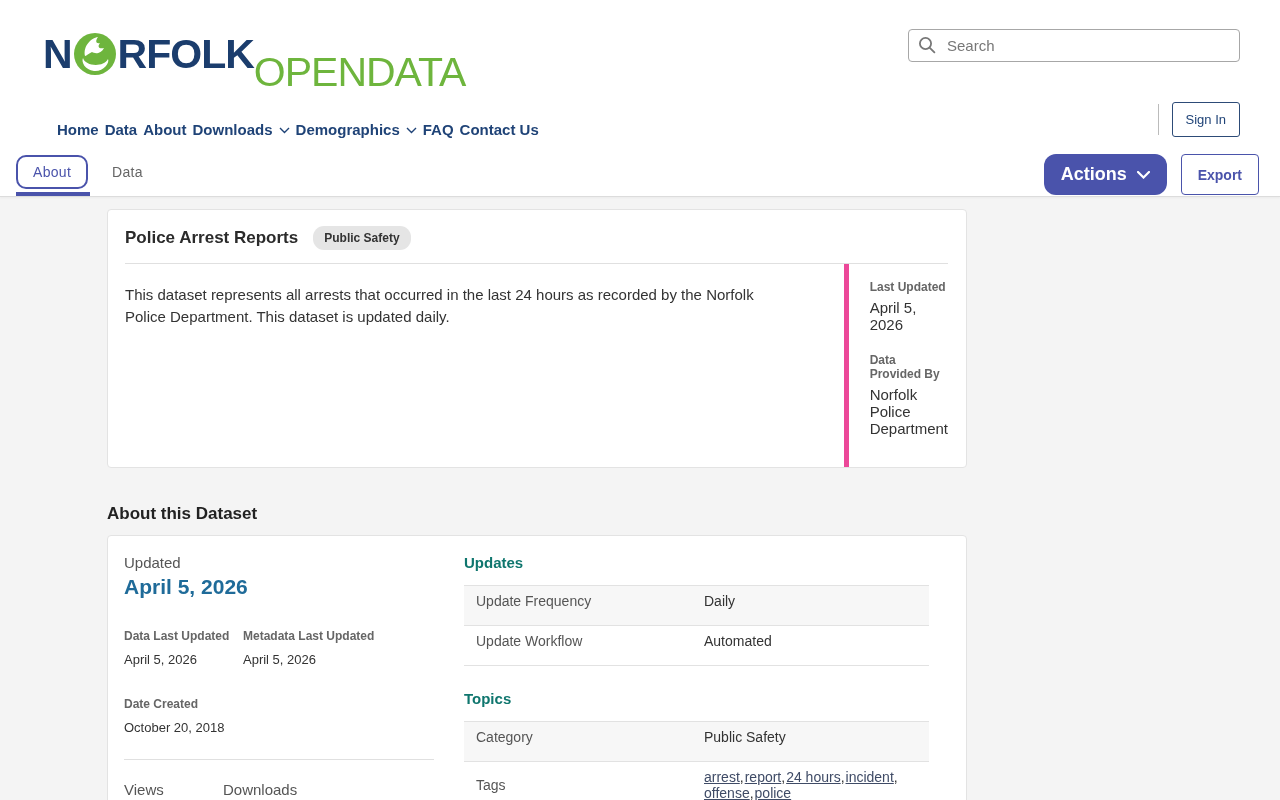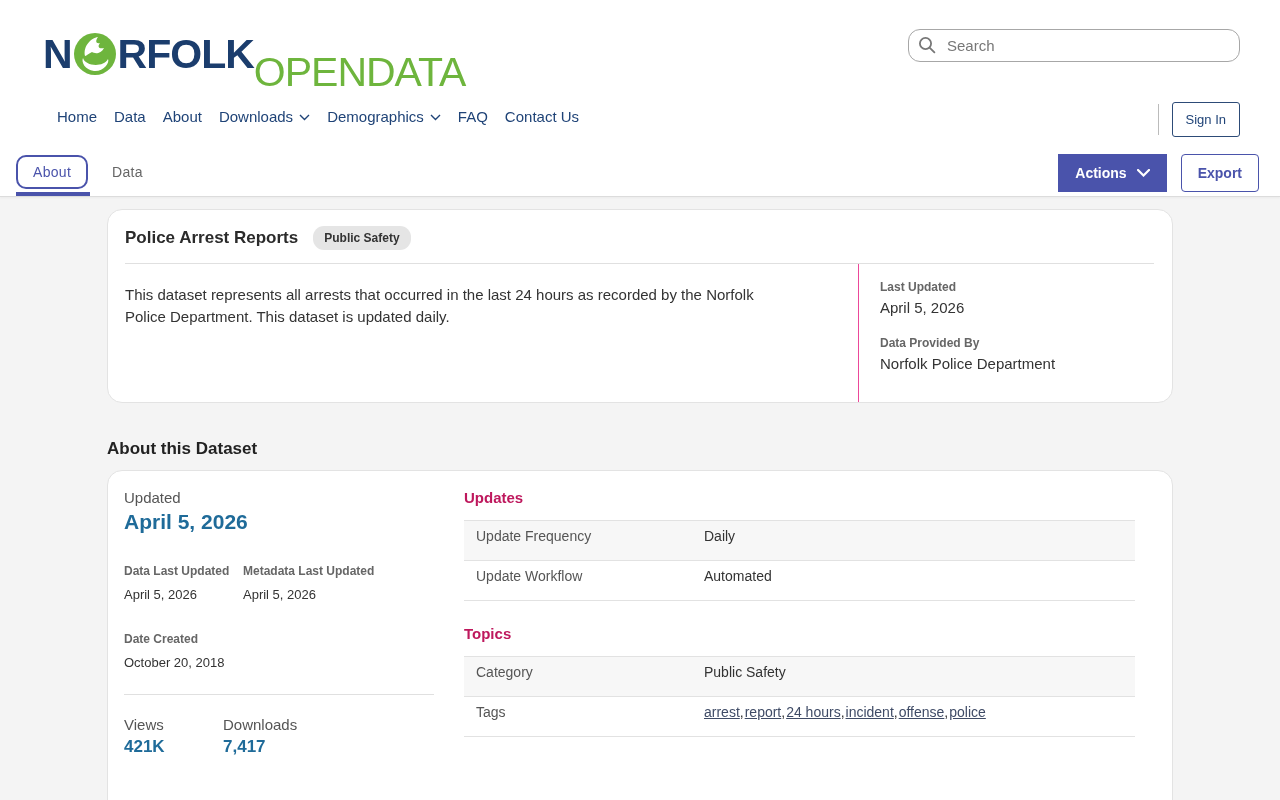--- a/index.html
+++ b/index.html
@@ -8,58 +8,58 @@
 
   
   .header { background:#fff; height:147px; position:relative; }
   .logo { position:absolute; left:43px; top:12px; display:flex; align-items:center;
           font-size:41px; font-weight:700; letter-spacing:-1px; line-height:48px; }
   .logo .navy { color:#1b3d6d; }
   .logo .green { color:#6eb53d; font-weight:500;margin-top:36px; }
   .logo-o { width:44px; height:44px; margin:0 1px; display:inline-block; vertical-align:middle; }
 
   .search-wrap { position:absolute; right:40px; top:29px; width:332px; height:33px; }
-  .search-wrap input { width:100%; height:100%; border:1px solid #a7a7a7; border-radius:12px;
+  .search-wrap input { width:100%; height:100%; border:1px solid #a7a7a7; border-radius:4px;
           padding:0 10px 0 38px; font-size:15px; color:#4d7c0f; font-family:inherit; background:#fff; }
   .search-wrap input::placeholder { color:#777; }
   .search-icon { position:absolute; left:10px; top:7px; width:18px; height:18px; }
 
-  .nav-row { position:absolute; left:57px; top:108px; display:flex; align-items:center; gap:17px; }
+  .nav-row { position:absolute; left:57px; top:121px; display:flex; align-items:center; gap:6px;font-weight:bold; }
   .nav-link { color:#1f4377; font-size:15px; text-decoration:none; display:flex; align-items:center; gap:6px; cursor:pointer; }
   .chev { width:11px; height:7px; margin-top:2px; }
 
   .signin-zone { position:absolute; right:40px; top:102px; display:flex; align-items:center; }
   .signin-divider { width:1px; height:31px; background:#bbb; margin-right:13px; }
   .signin-btn { border:1px solid #2d4b77; background:#fff; color:#1f4377; font-size:13px;
           padding:9px 13px; border-radius:3px; cursor:pointer; font-family:inherit; }
 
   
   .tabbar { background:#fff; height:50px; border-bottom:1px solid #dcdcdc; display:flex;
             align-items:center; padding-left:16px; position:relative; box-shadow:0 1px 2px rgba(0,0,0,0.04); }
   .tab { font-size:14px; color:#666; letter-spacing:0.3px; font-weight:500; padding:9px 16px; cursor:pointer; }
   .tab.active { color:#4a53ab; border:2px solid #4a53ab; border-radius:10px; padding:7px 15px; margin-right:8px; position:relative; }
   .tab-underline { position:absolute; left:16px; bottom:0; width:74px; height:4px; background:#4a53ab; }
   .tabbar-actions { position:absolute; right:21px; top:7px; display:flex; gap:14px; }
-  .actions-btn { background:#4a53ab; color:#fff; border:none; border-radius:0; font-size:14px;
+  .actions-btn { background:#4a53ab; color:#fff; border:none; border-radius:12px; font-size:18px;
             font-weight:700; padding:10px 17px; display:flex; align-items:center; gap:10px; cursor:pointer; font-family:inherit; }
   .export-btn { background:#fff; color:#4a53ab; border:1px solid #4a53ab; border-radius:4px;
             font-size:14px; font-weight:700; padding:10px 16px; cursor:pointer; font-family:inherit; }
 
   
   .content { padding:12px 0 0 0; }
-  .card { width:1066px; margin:0 auto 0 107px; background:#fff; border:1px solid #e3e3e3; border-radius:15px; }
+  .card { width:860px; margin:0 auto 0 107px; background:#fff; border:1px solid #e3e3e3; border-radius:4px; }
 
   .card1 { padding:16px 18px 0 17px; }
   .card1-titlerow { display:flex; align-items:center; padding-bottom:13px; border-bottom:1px solid #e0e0e0; }
   .ds-title { font-size:17px; font-weight:700; color:#2b2b2b; }
   .badge { background:#e5e5e5; color:#333; font-size:12px; font-weight:700;
            border-radius:11px; padding:5px 11px; margin-left:15px; }
   .card1-body { display:flex; }
   .ds-desc { width:697px; padding:20px 40px 40px 0; font-size:15px; line-height:22px; color:#333; }
-  .ds-meta { border-left:1px solid #ec4899; padding:16px 0 30px 21px; flex:1;margin-left:36px; }
+  .ds-meta { border-left:5px solid #ec4899; padding:16px 0 30px 21px; flex:1;margin-left:36px; }
   .meta-label { font-size:12px; font-weight:700; color:#666; margin-bottom:5px; }
   .meta-value { font-size:15px; color:#333; }
   .meta-group + .meta-group { margin-top:20px; }
 
   .section-heading { margin:36px 0 11px 107px; font-size:17px; font-weight:700; color:#222; }
 
   .card2 { display:flex; padding:18px 37px 40px 16px; min-height:400px; }
   .stats-col { width:310px; flex:none; }
   .small-gray { font-size:15px; color:#555; }
   .big-blue { font-size:21px; font-weight:700; color:#1f6b99; margin-top:4px; }
@@ -67,21 +67,21 @@
   .stat-pair .cell1 { width:119px; }
   .stat-label { font-size:12px; font-weight:700; color:#666; }
   .stat-value { font-size:13px; color:#333; margin-top:9px; }
   .stats-divider { border:none; border-top:1px solid #e0e0e0; margin:24px 0 0 0; }
   .views-row { display:flex; margin-top:21px; }
   .views-row .cell1 { width:99px; }
   .views-num { font-size:17px; font-weight:700; color:#1f6b99; margin-top:4px; }
   .views-block { padding-bottom:21px; }
 
   .tables-col { flex:1; margin-left:30px; }
-  .tbl-heading { font-size:15px; font-weight:700; color:#be185d; }
+  .tbl-heading { font-size:15px; font-weight:700; color:#0f766e; }
   .meta-table { width:100%; border-collapse:collapse; margin-top:14px; }
   .meta-table tr { border-top:1px solid #e2e2e2; border-bottom:1px solid #e2e2e2; }
   .meta-table tr.shaded { background:#f7f7f7; }
   .meta-table td { font-size:14px; padding:7px 0 16px 12px; height:29px; }
   .meta-table td.lbl { color:#555; width:228px; }
   .meta-table td.val { color:#333; }
   .topics-block { margin-top:24px; }
   .tag { color:#3f4b66; text-decoration:underline; font-size:14px; cursor:pointer; }
   .tag:not(:last-child)::after { content:", "; text-decoration:none; color:#333; display:inline-block; padding-right:1px; }
 </style>

